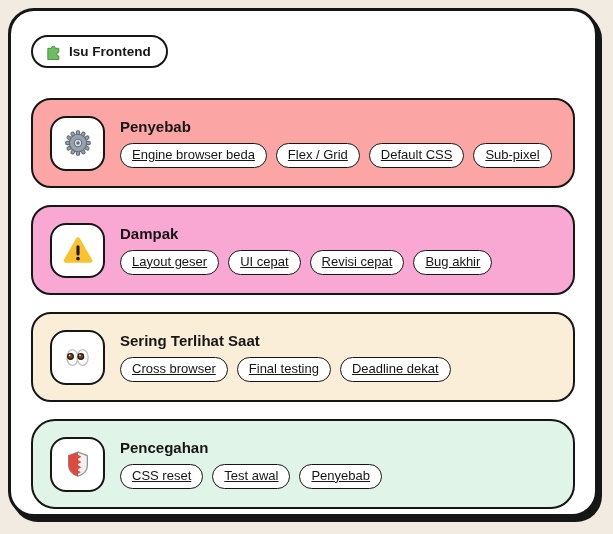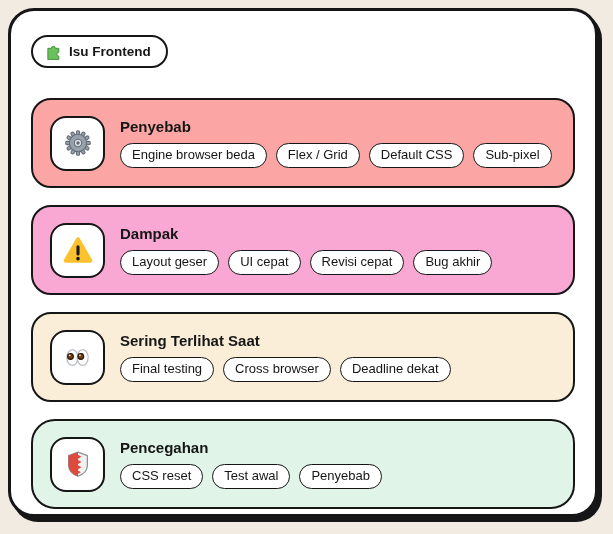--- a/index.html
+++ b/index.html
@@ -53,21 +53,21 @@
     width:55px; height:55px;
     background:#ffffff;
     border:2.5px solid #161616;
     border-radius:16px;
     display:flex;
     align-items:center;
     justify-content:center;
   }
   .card-body { display:flex; flex-direction:column; gap:7px; }
   .card-title { font-size:15px; font-weight:700; line-height:1.2; }
-  .tags { display:flex; flex-wrap:wrap; gap:9px; }
+  .tags { display:flex; flex-wrap:wrap; gap:9px;text-decoration:underline; }
   .tag {
     background:#ffffff;
     border:1.5px solid #161616;
     border-radius:999px;
     padding:3px 11px 4px 11px;
     font-size:13px;
     line-height:1.3;
     white-space:nowrap;
     cursor:pointer;
   }
@@ -157,22 +157,22 @@
             <circle cx="13.8" cy="22.5" r="4.2" fill="#6e3f14" stroke="#2a1703" stroke-width="1.6"></circle>
             <circle cx="28.8" cy="22.5" r="4.2" fill="#6e3f14" stroke="#2a1703" stroke-width="1.6"></circle>
             <circle cx="12.6" cy="20.9" r="1.3" fill="#f6e7d6"></circle>
             <circle cx="27.6" cy="20.9" r="1.3" fill="#f6e7d6"></circle>
           </svg>
         </span>
       </div>
       <div class="card-body">
         <h3 class="card-title">Sering Terlihat Saat</h3>
         <div class="tags">
+          <span class="tag">Cross browser</span>
           <span class="tag">Final testing</span>
-          <span class="tag">Cross browser</span>
           <span class="tag">Deadline dekat</span>
         </div>
       </div>
     </section>
 
     <section class="card" style="background: rgb(225, 244, 232); border-radius: 24px;">
       <div class="icon-box">
         <span>
           <svg width="30" height="30" viewBox="0 0 48 48">
             <path d="M24 5 L39 10.5 V26 C39 35.5 31.5 41 24 43.5 C16.5 41 9 35.5 9 26 V10.5 Z" fill="#f2f2f0" stroke="#8c9298" stroke-width="2" stroke-linejoin="round"></path>

